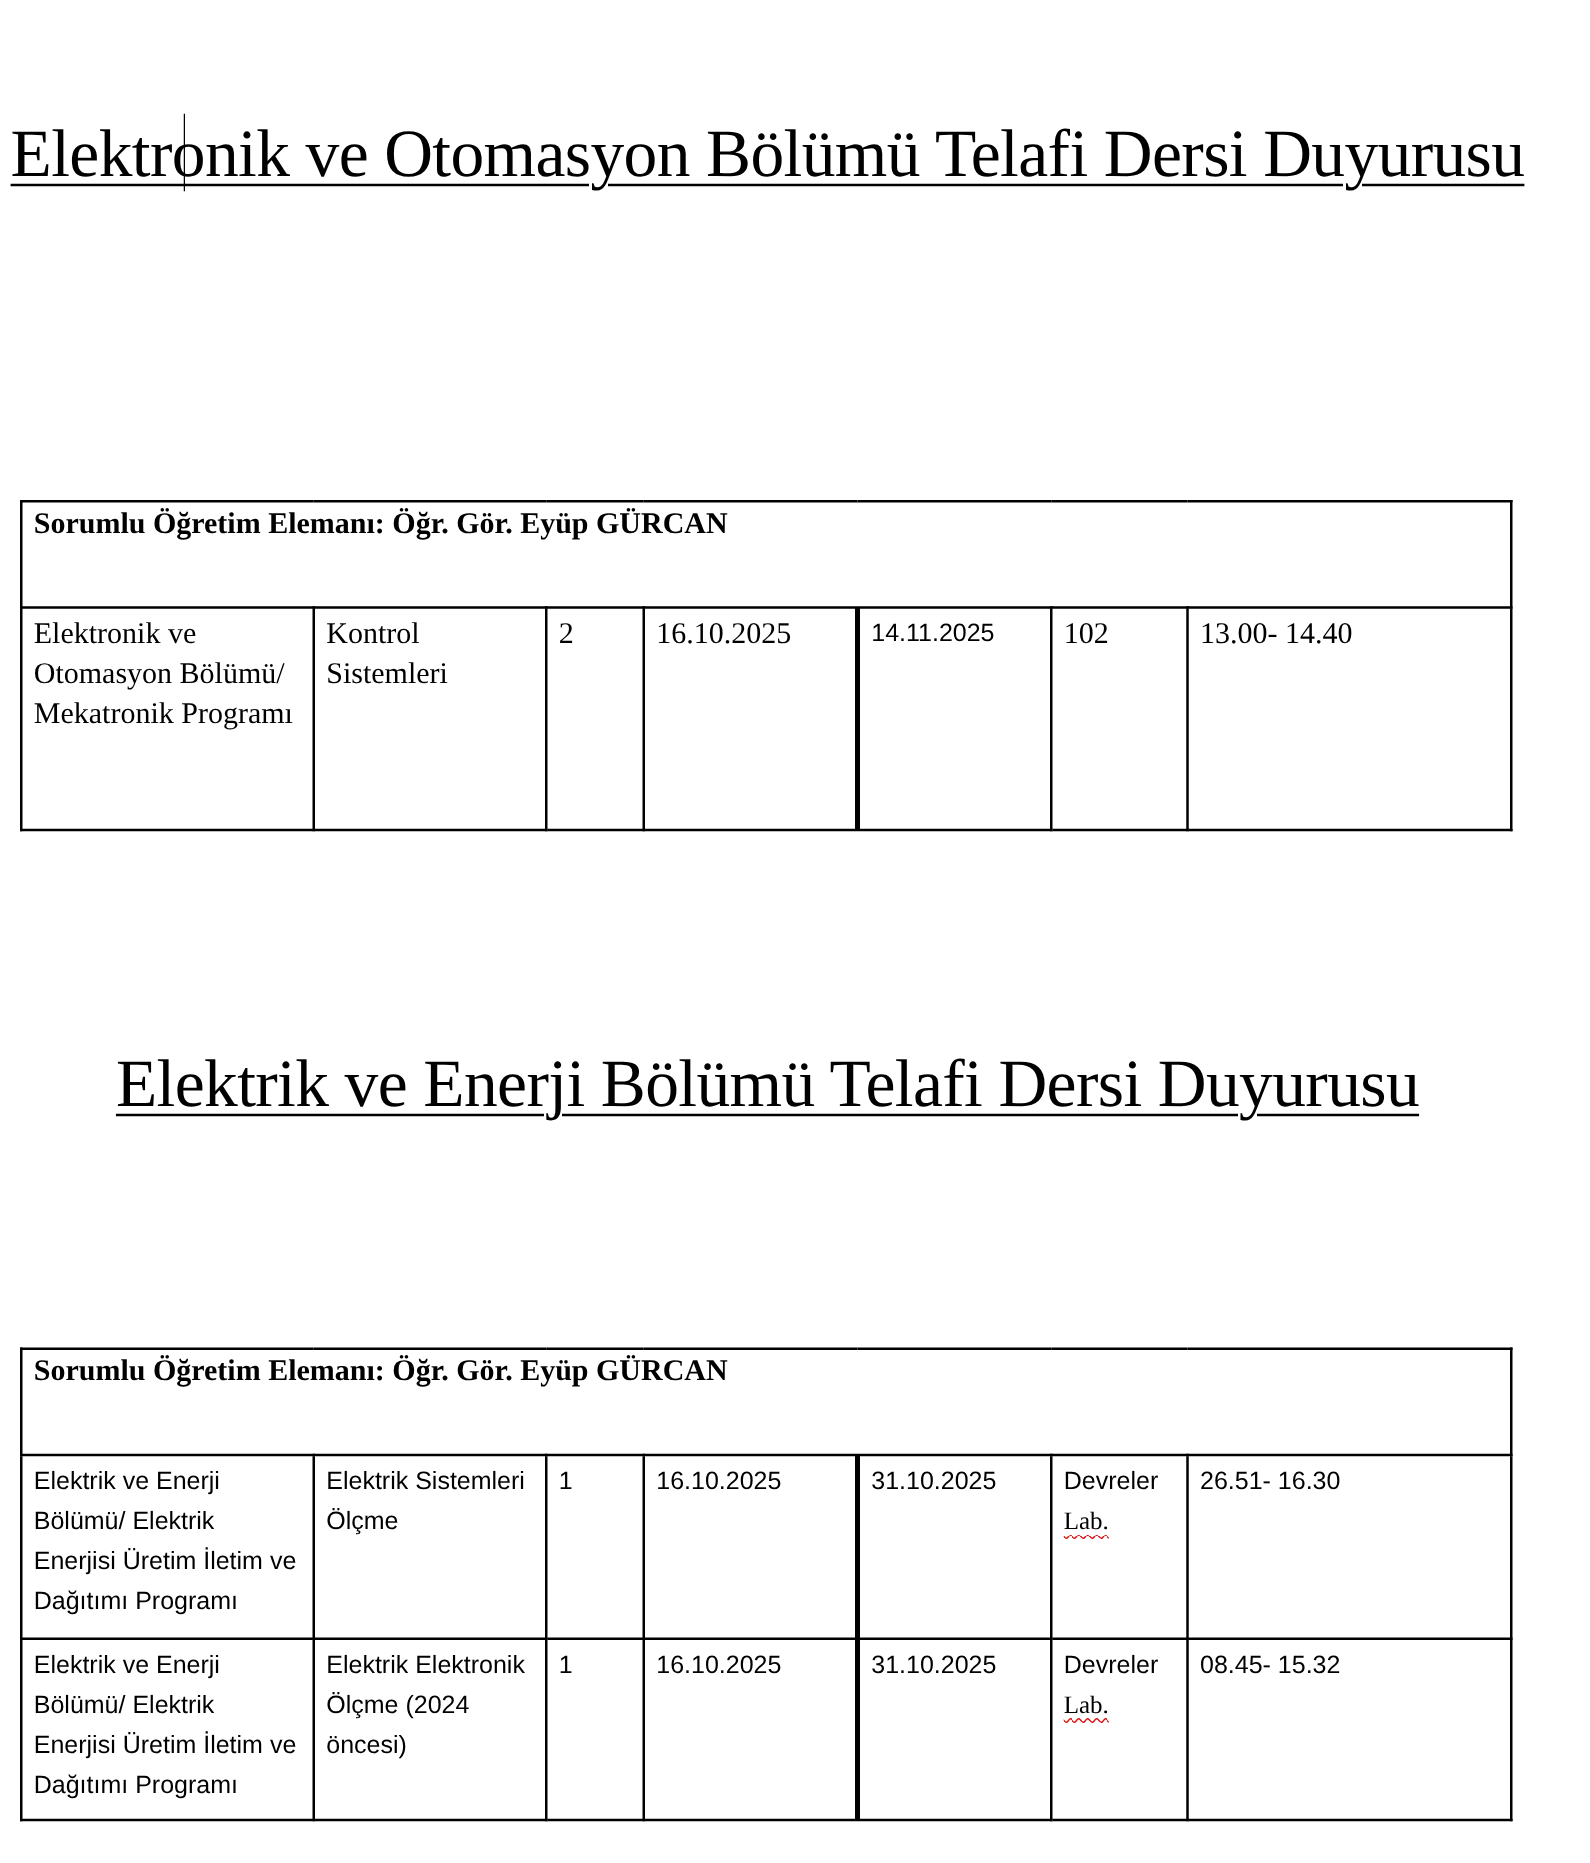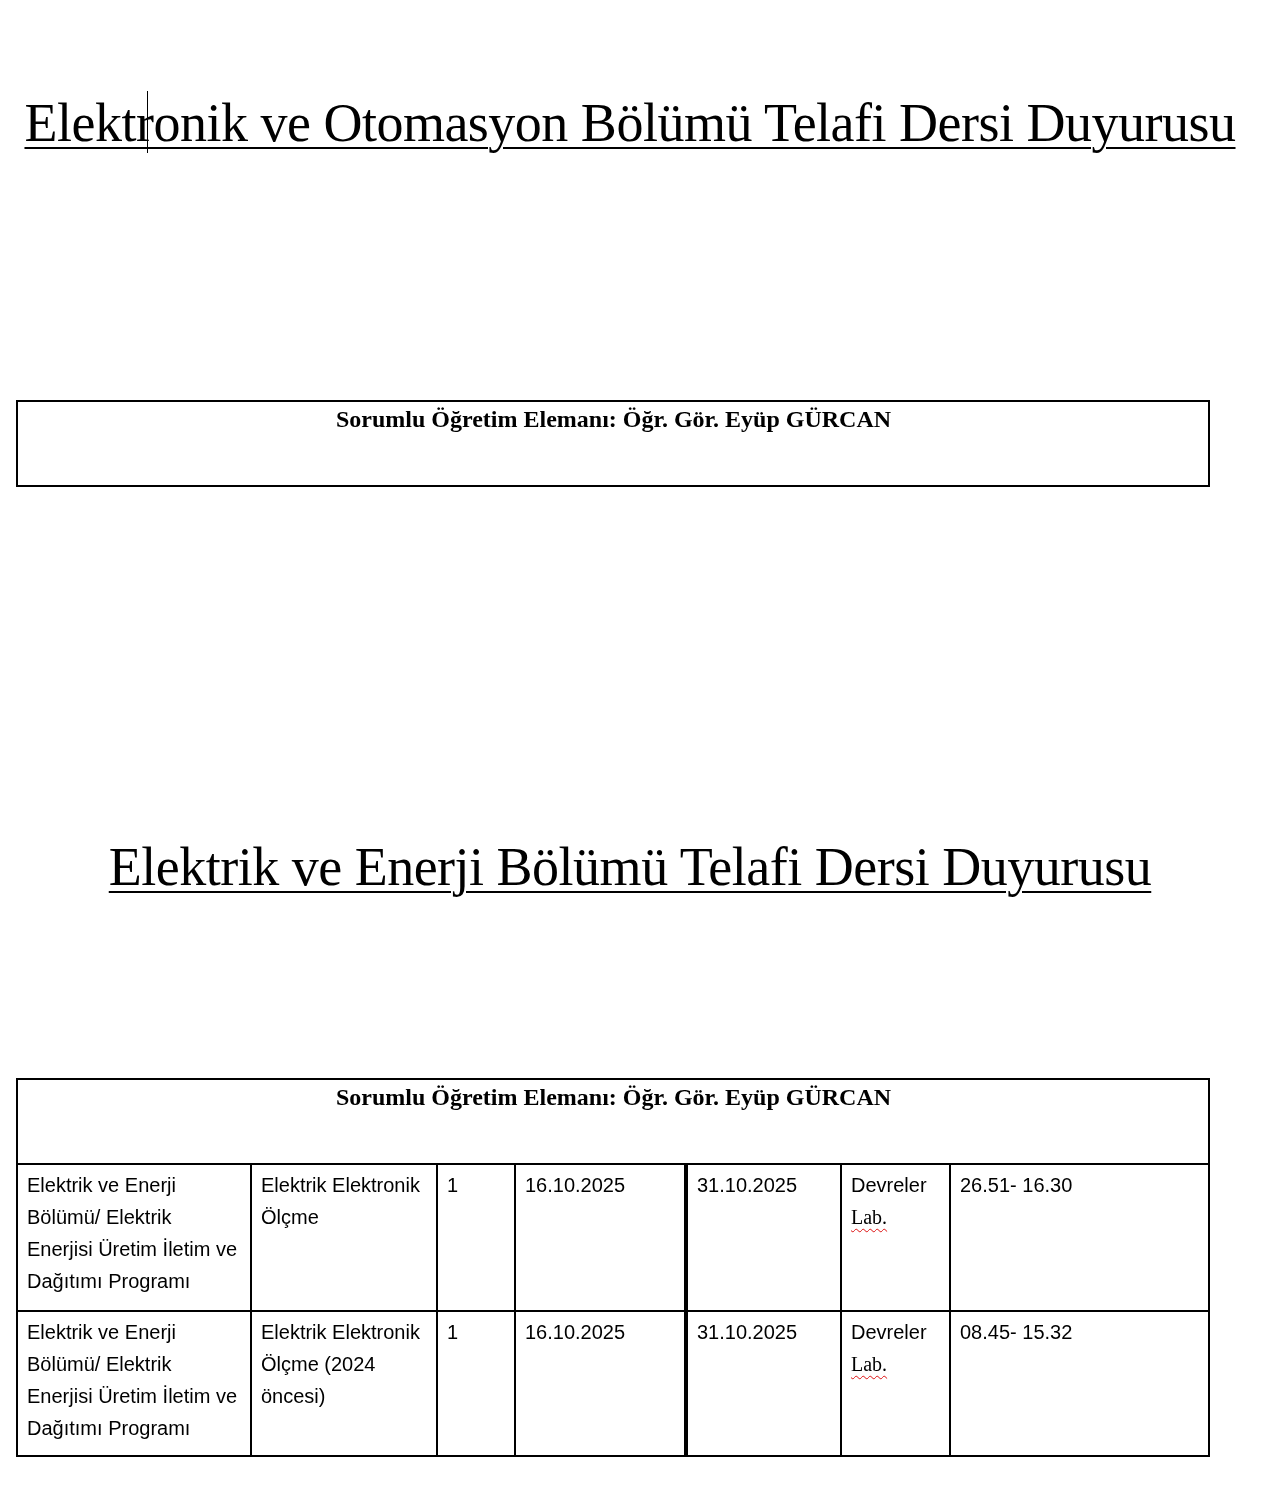--- a/index.html
+++ b/index.html
@@ -1,33 +1,33 @@
 <!DOCTYPE html>
 <html><head>
   <meta charset="utf-8">
   <style>
     html, body { margin:0; padding:0; background:#ffffff; }
     body { width:1272px; height:1490px; position:relative; overflow:hidden; color:#000; }
     .title {
-      position:absolute; left:16px; width:1228px; text-align:center;
+      position:absolute; left:0; width:1228px; text-align:center;
       font-family:"Liberation Serif", serif; font-size:54px; line-height:70px;
       letter-spacing:-0.5px; text-decoration:underline; text-decoration-thickness:2px;
       text-underline-offset:6px; margin:0; font-weight:normal;
     }
     .t1 { top:88px; }
     .t2 { top:816px;margin-top:16px; }
     .caret { position:absolute; left:147px; top:91px; width:1px; height:62px; background:#000; }
     table.sched {
       position:absolute; left:16px; width:1192px; border-collapse:collapse; table-layout:fixed;
     }
     table.sched td { border:2px solid #000; vertical-align:top; padding:4px 8px 4px 9px; }
     .tb1 { top:400px; }
     .tb2 { top:1078px; }
     td.hdr {
-      text-align:center; vertical-align:middle; height:75px; padding:0;
+      text-align:left; vertical-align:middle; height:75px; padding:0;
       font-family:"Liberation Serif", serif; font-weight:bold; font-size:24px;
     }
     td.thick { border-left:4px solid #000 !important; }
     .serif { font-family:"Liberation Serif", serif; font-size:24px; line-height:32px; }
     .sans  { font-family:"Liberation Sans", sans-serif; font-size:20px; line-height:32px;margin-top:25px; }
     .sans-sm { font-family:"Liberation Sans", sans-serif; font-size:20px; line-height:32px; }
     .r1 td { height:168px; }
     .r2 td { height:137px; }
     .r3 td { height:135px; }
     .spell { text-decoration:underline wavy #d11; text-decoration-thickness:1px; text-underline-offset:4px;font-family:Liberation Serif, serif; }
@@ -46,20 +46,29 @@
       <col style="width:78px">
       <col style="width:171px">
     <col style="width:155px">
       <col style="width:109px">
       <col style="width:259px">
   </colgroup>
   <tbody>
       <tr>
     <td class="hdr" colspan="7">Sorumlu Öğretim Elemanı: Öğr. Gör. Eyüp GÜRCAN</td>
   </tr>
+  <tr class="r1">
+    <td class="serif">Elektronik ve Otomasyon Bölümü/ Mekatronik Programı</td>
+    <td class="serif">Kontrol Sistemleri</td>
+    <td class="serif">2</td>
+    <td class="serif">16.10.2025</td>
+    <td class="sans-sm thick">14.11.2025</td>
+    <td class="serif">102</td>
+    <td class="serif">13.00- 14.40</td>
+  </tr>
 </tbody>
   </table>
 
 <h1 class="title t2">Elektrik ve Enerji Bölümü Telafi Dersi Duyurusu</h1>
 
 <table class="sched tb2">
   <colgroup>
     <col style="width:234px">
       <col style="width:186px">
       <col style="width:78px">
@@ -67,21 +76,21 @@
     <col style="width:155px">
       <col style="width:109px">
       <col style="width:259px">
   </colgroup>
   <tbody>
       <tr>
     <td class="hdr" colspan="7">Sorumlu Öğretim Elemanı: Öğr. Gör. Eyüp GÜRCAN</td>
   </tr>
   <tr class="r2">
     <td class="sans">Elektrik ve Enerji Bölümü/ Elektrik Enerjisi Üretim İletim ve Dağıtımı Programı</td>
-    <td class="sans">Elektrik Elektronik Ölçme</td>
+    <td class="sans">Elektrik Sistemleri Ölçme</td>
     <td class="sans">1</td>
     <td class="sans">16.10.2025</td>
     <td class="sans thick">31.10.2025</td>
     <td class="sans">
       <span>Devreler</span><br>
       <span class="spell">Lab.</span>
     </td>
     <td class="sans">26.51- 16.30</td>
   </tr>
   <tr class="r3">

